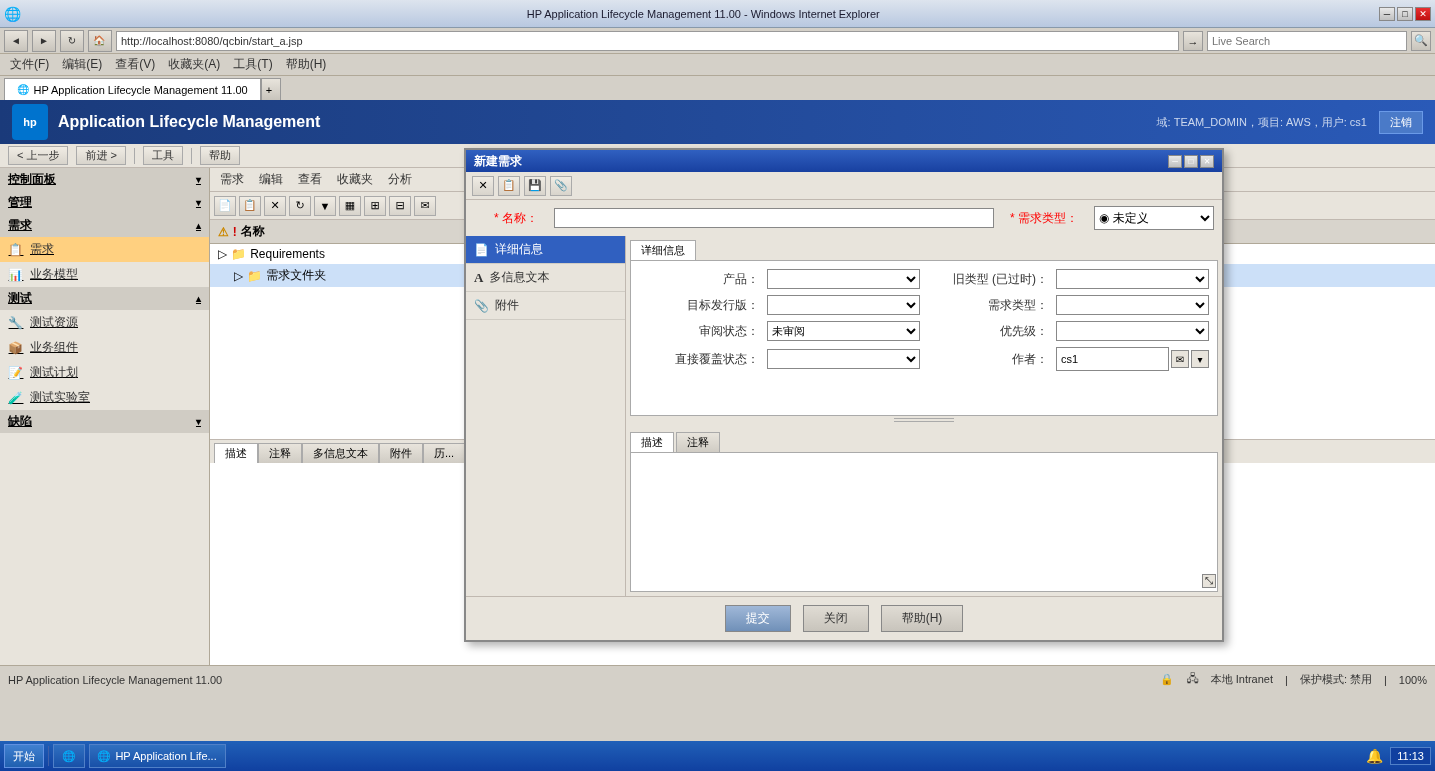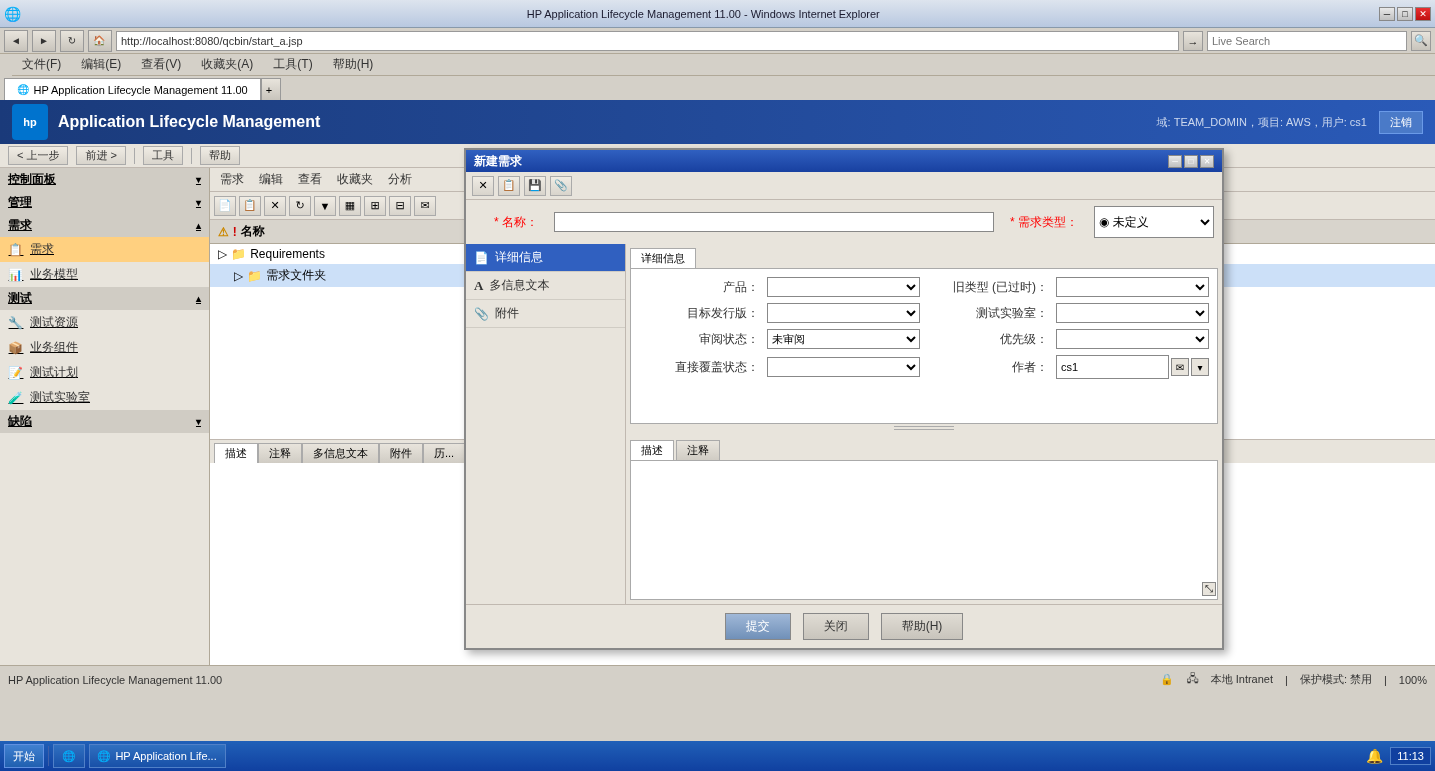--- a/index.html
+++ b/index.html
@@ -76,24 +76,23 @@
       font-size: 11px; cursor: pointer;
     }
 
     
     .menu-bar {
       background: #d4d0c8;
       height: 22px;
       display: flex;
       align-items: flex-end;
       padding: 0 4px;
-      gap: 8px;
+      gap: 1px;
       border-bottom: 1px solid #b0a898;
       font-size: 12px;
-      margin-left: 12px;
     }
     .menu-item {
       padding: 2px 6px;
       cursor: pointer;
       color: #333;
     }
 
     
     .tab-bar {
       background: #d4d0c8;
@@ -368,21 +367,21 @@
       padding: 0 4px;
       font-size: 12px;
     }
     .modal-type-label {
       color: red;
       font-size: 12px;
       white-space: nowrap;
     }
     .modal-type-select {
       width: 120px;
-      height: 32px;
+      height: 24px;
       background: white;
       border: 1px solid #888;
       font-size: 12px;
     }
     .modal-body {
       display: flex;
       height: 360px;
       background: #e8e4dc;
     }
     .modal-left-panel {
@@ -790,21 +789,21 @@
         <div class="detail-content">
           <div class="detail-grid">
 
             <span class="field-label">产品：</span>
             <select class="field-select"><option></option></select>
             <span class="field-label">旧类型 (已过时)：</span>
             <select class="field-select"><option></option></select>
 
             <span class="field-label">目标发行版：</span>
             <select class="field-select"><option></option></select>
-            <span class="field-label">测试实验室：</span>
+            <span class="field-label">需求类型：</span>
             <select class="field-select"><option></option></select>
 
             <span class="field-label">审阅状态：</span>
             <select class="field-select"><option>未审阅</option></select>
             <span class="field-label">优先级：</span>
             <select class="field-select"><option></option></select>
 
             <span class="field-label">直接覆盖状态：</span>
             <select class="field-select"><option></option></select>
             <span class="field-label">作者：</span>

